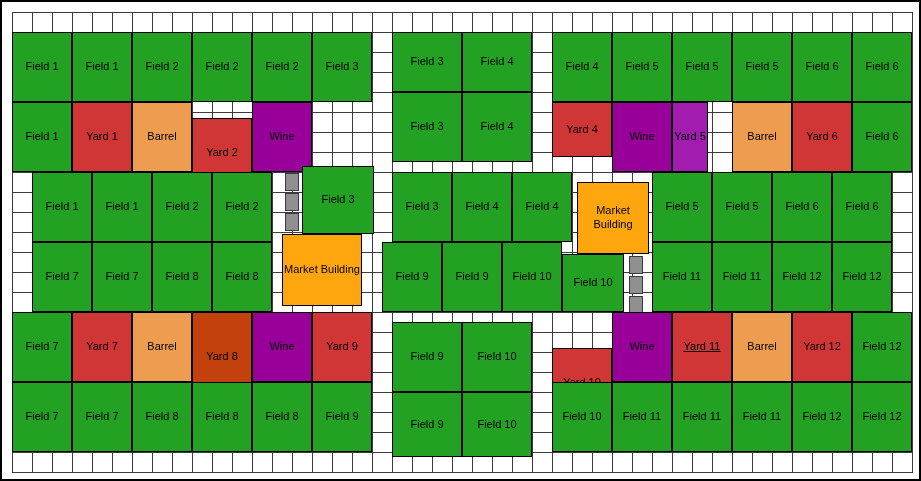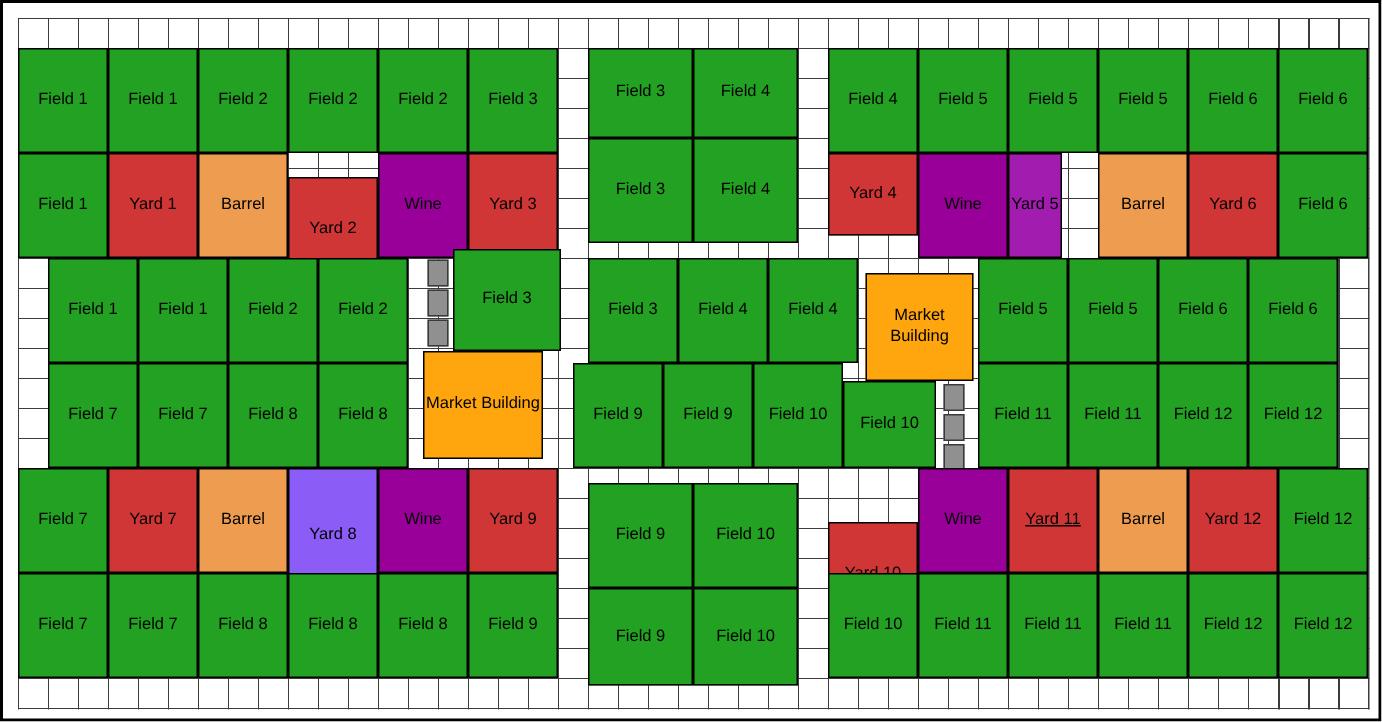--- a/index.html
+++ b/index.html
@@ -86,23 +86,20 @@
       </div>
       <div class="tile tile-barrel" style="left: 130px; top: 100px; width: 60px; height: 70px; background-color: rgb(238, 156, 79); border-color: rgb(0, 0, 0);">
         <span>Barrel</span>
       </div>
       <div class="tile tile-yard" style="left: 190px; top: 116px; width: 60px; height: 70px; background-color: rgb(208, 54, 54); border-color: rgb(0, 0, 0);">
         <span>Yard 2</span>
       </div>
       <div class="tile tile-wine" style="left: 250px; top: 100px; width: 60px; height: 70px; background-color: rgb(153, 0, 153); border-color: rgb(0, 0, 0);">
         <span>Wine</span>
       </div>
-      <div class="tile tile-yard" style="left: 310px; top: 100px; width: 60px; height: 70px; background-color: rgb(208, 54, 54); border-color: rgb(0, 0, 0);">
-        <span>Yard 3</span>
-      </div>
       <div class="tile tile-field" style="left: 390px; top: 90px; width: 70px; height: 70px; background-color: rgb(34, 161, 34); border-color: rgb(0, 0, 0);">
         <span>Field 3</span>
       </div>
       <div class="tile tile-field" style="left: 460px; top: 90px; width: 70px; height: 70px; background-color: rgb(34, 161, 34); border-color: rgb(0, 0, 0);">
         <span>Field 4</span>
       </div>
       <div class="tile tile-yard" style="left: 550px; top: 100px; width: 60px; height: 55px; background-color: rgb(208, 54, 54); border-color: rgb(0, 0, 0);">
         <span>Yard 4</span>
       </div>
       <div class="tile tile-wine" style="left: 610px; top: 100px; width: 60px; height: 70px; background-color: rgb(153, 0, 153); border-color: rgb(0, 0, 0);">
@@ -206,21 +203,21 @@
       </div>
       <div class="tile tile-field" style="left: 10px; top: 310px; width: 60px; height: 70px; background-color: rgb(34, 161, 34); border-color: rgb(0, 0, 0);">
         <span>Field 7</span>
       </div>
       <div class="tile tile-yard" style="left: 70px; top: 310px; width: 60px; height: 70px; background-color: rgb(208, 54, 54); border-color: rgb(0, 0, 0);">
         <span>Yard 7</span>
       </div>
       <div class="tile tile-barrel" style="left: 130px; top: 310px; width: 60px; height: 70px; background-color: rgb(238, 156, 79); border-color: rgb(0, 0, 0);">
         <span>Barrel</span>
       </div>
-      <div class="tile tile-yard" style="left: 190px; top: 310px; width: 60px; height: 90px; background-color: #8b5cf6; border-color: rgb(0, 0, 0);">
+      <div class="tile tile-yard" style="left: 190px; top: 310px; width: 60px; height: 90px; background-color: #c2410c; border-color: rgb(0, 0, 0);">
         <span>Yard 8</span>
       </div>
       <div class="tile tile-wine" style="left: 250px; top: 310px; width: 60px; height: 70px; background-color: rgb(153, 0, 153); border-color: rgb(0, 0, 0);">
         <span>Wine</span>
       </div>
       <div class="tile tile-yard" style="left: 310px; top: 310px; width: 60px; height: 70px; background-color: rgb(208, 54, 54); border-color: rgb(0, 0, 0);">
         <span>Yard 9</span>
       </div>
       <div class="tile tile-field" style="left: 390px; top: 320px; width: 70px; height: 70px; background-color: rgb(34, 161, 34); border-color: rgb(0, 0, 0);">
         <span>Field 9</span>

